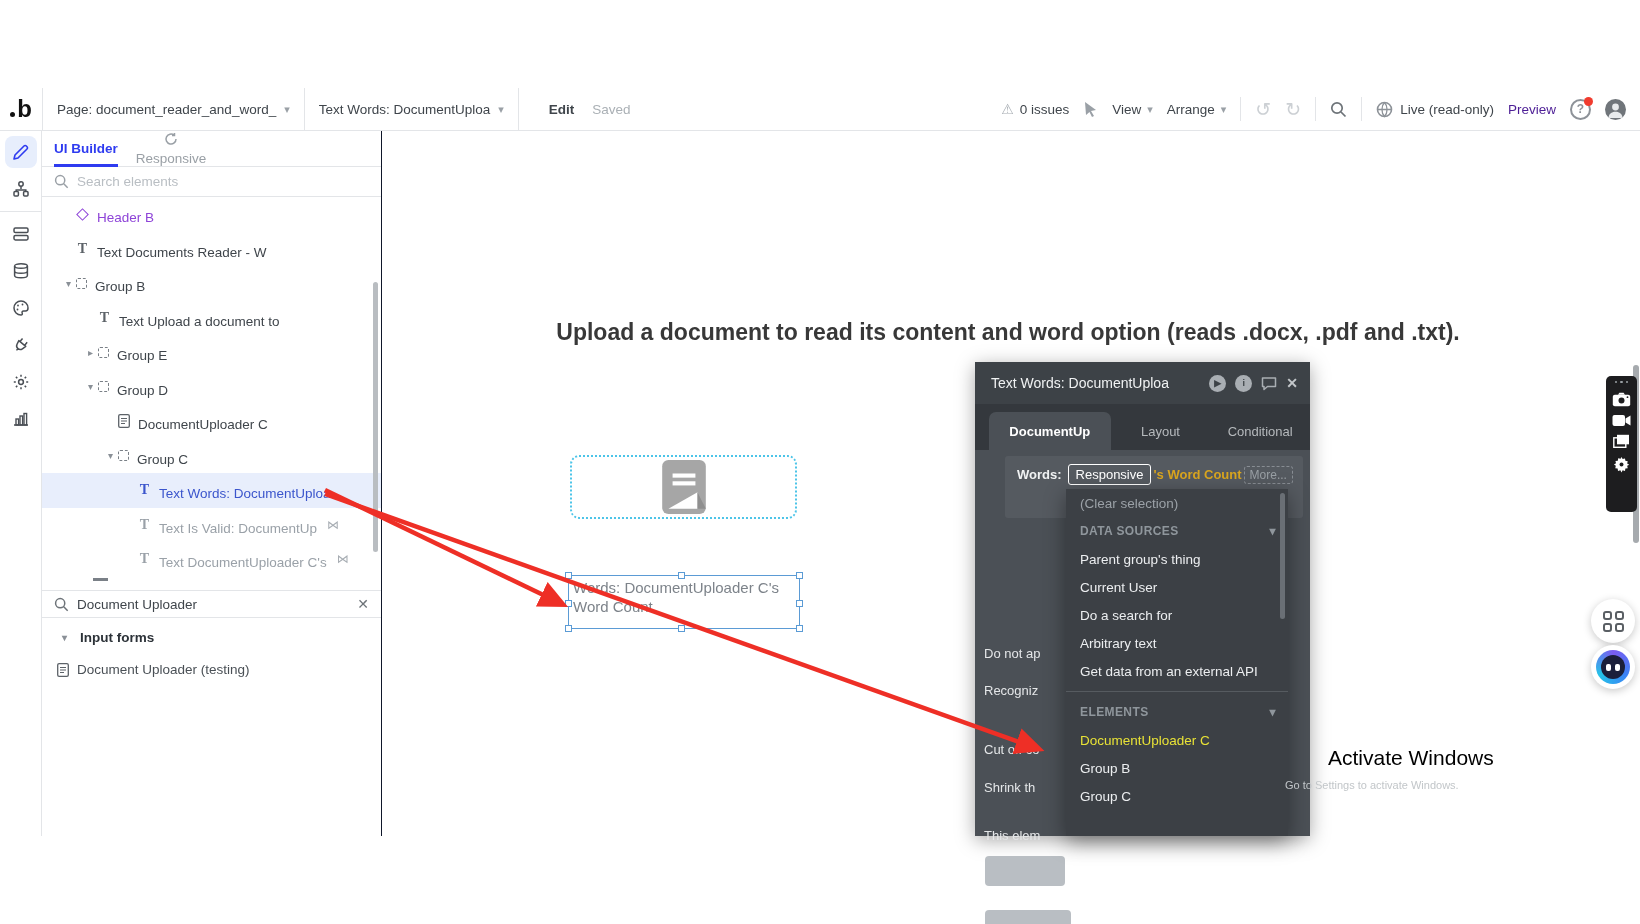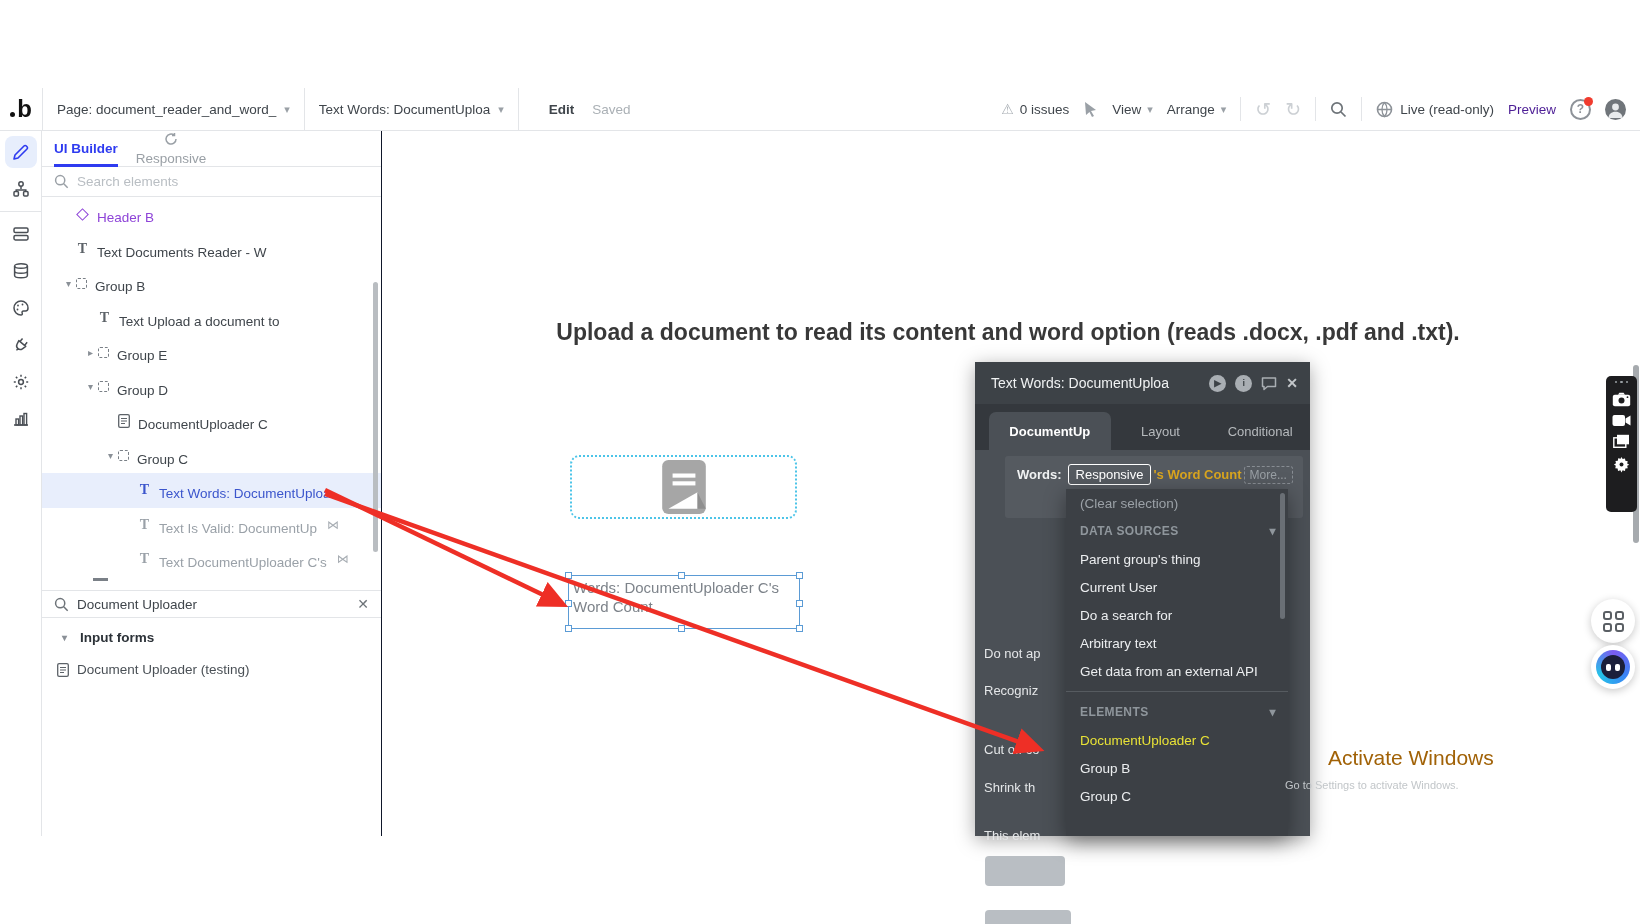--- a/index.html
+++ b/index.html
@@ -110,21 +110,21 @@
     box-shadow:0 6px 20px rgba(0,0,0,.4); overflow:hidden; }
   .dd-item { height:28px; display:flex; align-items:center; padding:0 12px 0 14px; font-size:13.5px; color:#eceef0; cursor:pointer; }
   .dd-muted { color:#9ba1a7; }
   .dd-header { color:#8f969c; font-weight:700; font-size:12px; letter-spacing:.4px; justify-content:space-between; }
   .dd-highlight { color:#e8e236; }
   .dd-div { height:1px; background:#565b60; margin:6px 0; }
   .dd-scroll { position:absolute; right:3px; top:4px; width:5px; height:126px; background:#6a6f75; border-radius:3px; }
 
   
   .arrows { position:absolute; left:0; top:0; width:1640px; height:924px; z-index:40; pointer-events:none; }
-  .wmark1 { position:absolute; left:1328px; top:746px; font-size:21px; color:#a16207; z-index:35; }
+  .wmark1 { position:absolute; left:1328px; top:746px; font-size:21px; color:#000000; z-index:35; }
   .wmark2 { position:absolute; left:1285px; top:779px; font-size:11px; color:#c2c6c9; z-index:35; }
   .page-scroll { position:absolute; left:1633px; top:365px; width:6px; height:178px; background:#a6aaae; border-radius:3px; z-index:28; }
   .capbar { position:absolute; left:1606px; top:376px; width:31px; height:136px; background:#1d1d1f; border-radius:5px; z-index:30;
     display:flex; flex-direction:column; align-items:center; padding-top:3px; gap:7px; }
   .cap-dots { display:flex; gap:3px; align-items:center; height:6px; }
   .cap-dot { width:2.5px; height:2.5px; border-radius:50%; background:#9aa0a5; }
   .float-circle { position:absolute; width:44px; height:44px; border-radius:50%; background:#fff; z-index:30;
     box-shadow:0 2px 8px rgba(0,0,0,.22); display:flex; align-items:center; justify-content:center; cursor:pointer; }
   .grid-ic { display:grid; grid-template-columns:9px 9px; grid-gap:3px; }
   .grid-sq { width:9px; height:9px; border:2px solid #5a5f64; border-radius:3px; }

